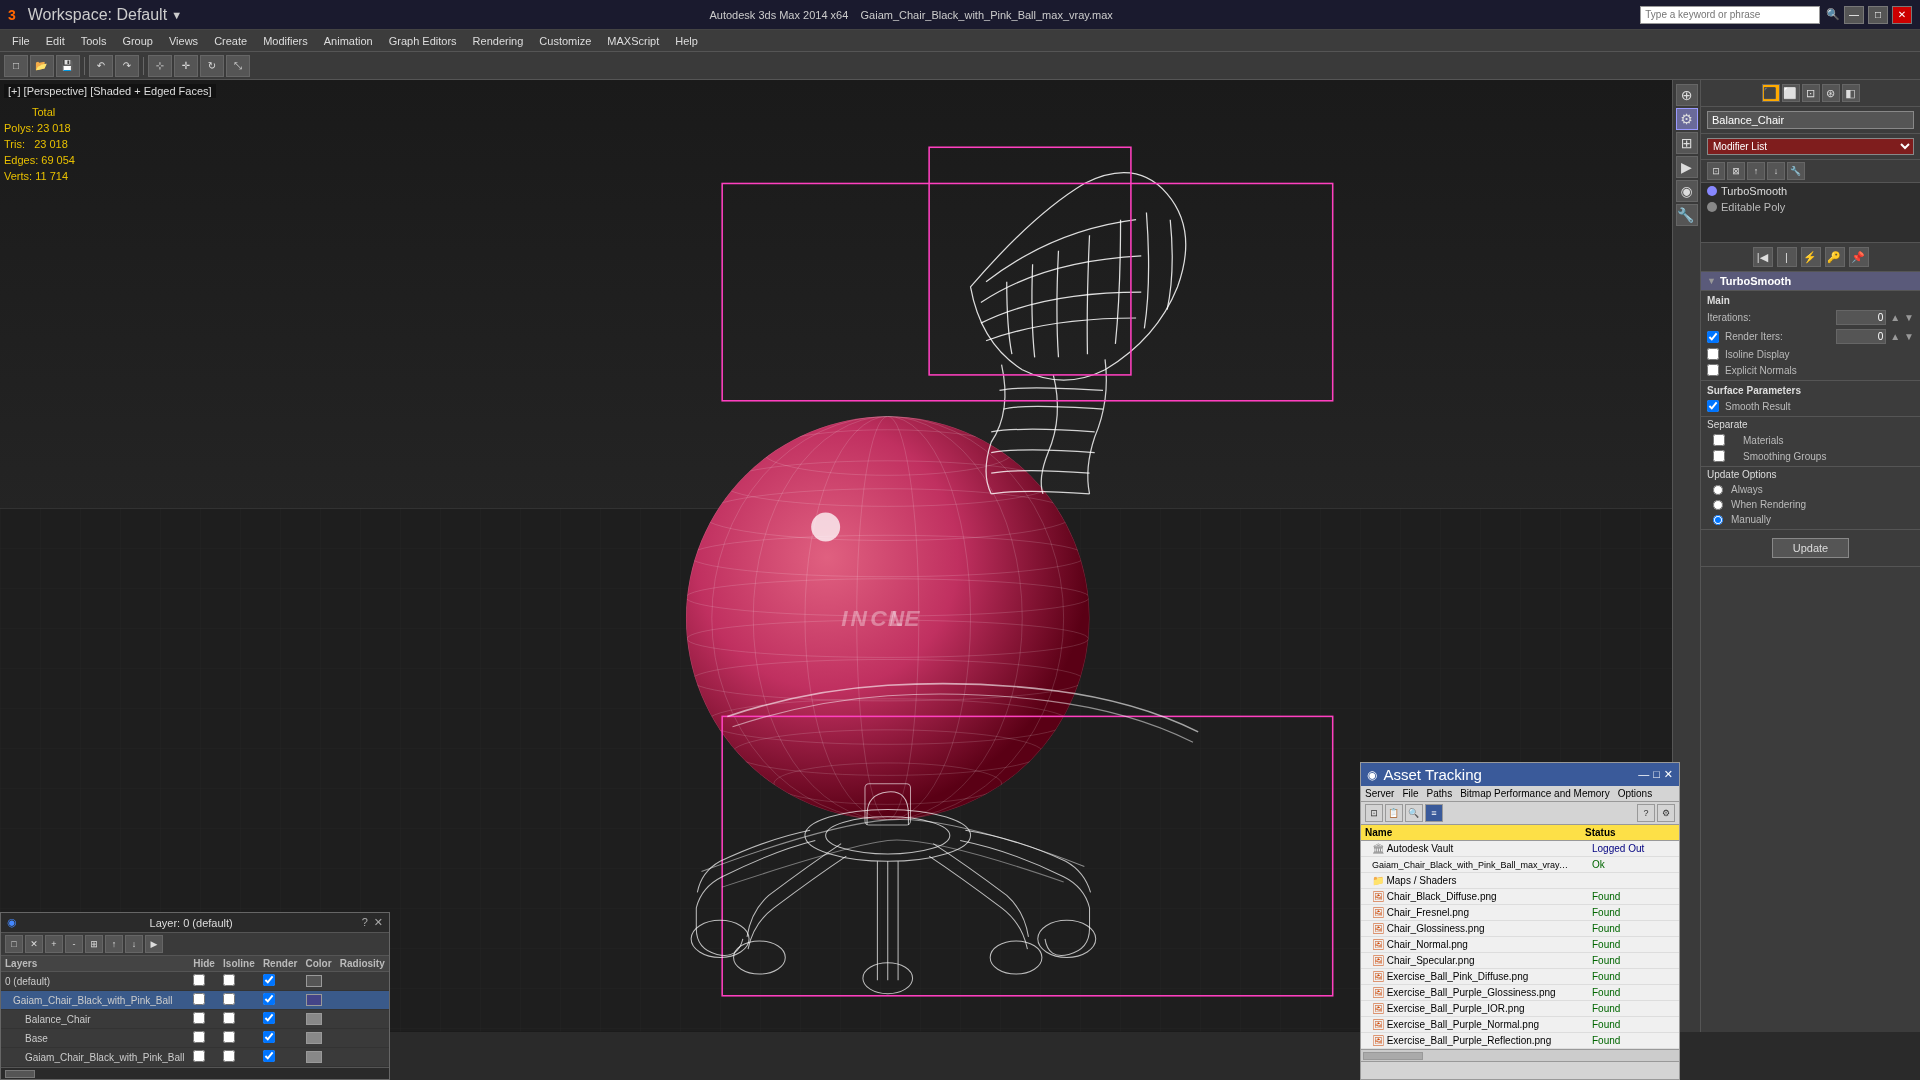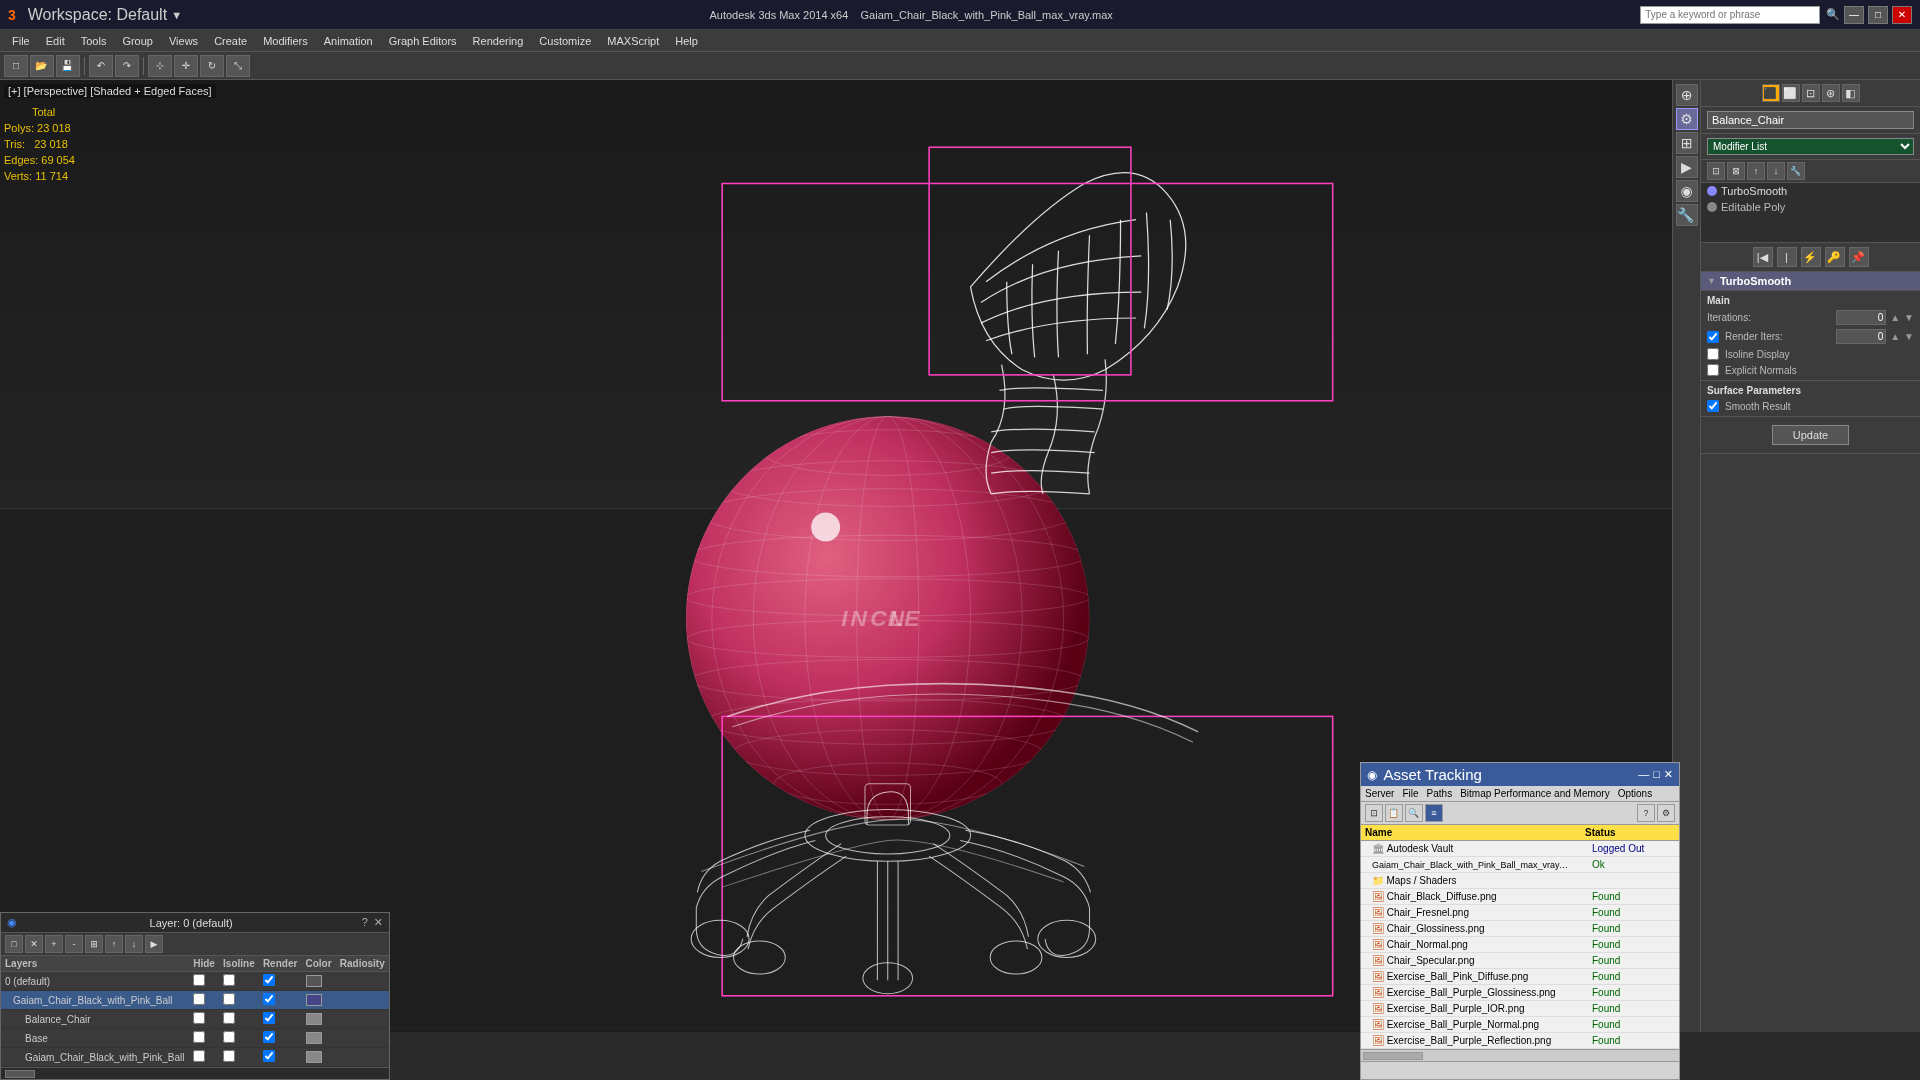--- a/index.html
+++ b/index.html
@@ -368,21 +368,21 @@
       <div class="icon-btn" style="width:18px; height:18px;">⊡</div>
       <div class="icon-btn" style="width:18px; height:18px;">⊛</div>
       <div class="icon-btn" style="width:18px; height:18px;">◧</div>
     </div>
 
     <div style="padding:4px 6px; border-bottom:1px solid #555;">
       <input type="text" class="obj-name-input" style="width: 100%; background: rgb(85, 85, 85); border: 1px solid rgb(136, 136, 136); color: rgb(255, 255, 255); font-size: 11px; padding: 2px 4px;" value="Balance_Chair">
     </div>
 
     <div style="padding:4px 6px; border-bottom:1px solid #555; display:flex; align-items:center; gap:4px;">
-      <select class="modifier-dropdown" style="flex:1; background:#14532d; border:1px solid #888; color:#fff; font-size:10px; padding:1px;">
+      <select class="modifier-dropdown" style="flex:1; background:#7f1d1d; border:1px solid #888; color:#fff; font-size:10px; padding:1px;">
         <option>Modifier List</option>
       </select>
     </div>
 
     <div style="display:flex; gap:2px; padding:2px 6px; border-bottom:1px solid #555;">
       <div class="icon-btn" style="width:18px; height:18px; font-size:9px;">⊡</div>
       <div class="icon-btn" style="width:18px; height:18px; font-size:9px;">⊠</div>
       <div class="icon-btn" style="width:18px; height:18px; font-size:9px;">↑</div>
       <div class="icon-btn" style="width:18px; height:18px; font-size:9px;">↓</div>
       <div class="icon-btn" style="width:18px; height:18px; font-size:9px;">🔧</div>
@@ -442,21 +442,47 @@
     </div>
 
     <div style="padding:2px 0; border-bottom:1px solid #555;">
       <div style="padding:2px 6px; color:#ddd; font-size:10px; font-weight:bold;">Surface Parameters</div>
       <div class="props-row">
         <input type="checkbox" class="props-checkbox" checked="" style="margin-right: 2px;">
         <span class="props-label">Smooth Result</span>
       </div>
     </div>
 
-
+    <div style="padding:2px 6px; border-bottom:1px solid #555;">
+      <div style="color:#ddd; font-size:10px; margin-bottom:2px;">Separate</div>
+      <div class="props-row">
+        <input type="checkbox" class="props-checkbox" style="margin-right: 14px;">
+        <span class="props-label">Materials</span>
+      </div>
+      <div class="props-row">
+        <input type="checkbox" class="props-checkbox" style="margin-right: 14px;">
+        <span class="props-label">Smoothing Groups</span>
+      </div>
+    </div>
+
+    <div style="padding:2px 6px; border-bottom:1px solid #555;">
+      <div style="color:#ddd; font-size:10px; margin-bottom:2px;">Update Options</div>
+      <div class="props-row">
+        <input type="radio" name="update" class="props-radio" style="margin-right: 4px;">
+        <span class="props-label">Always</span>
+      </div>
+      <div class="props-row">
+        <input type="radio" name="update" class="props-radio" style="margin-right: 4px;">
+        <span class="props-label">When Rendering</span>
+      </div>
+      <div class="props-row">
+        <input type="radio" name="update" class="props-radio" checked="" style="margin-right: 4px;">
+        <span class="props-label">Manually</span>
+      </div>
+    </div>
 
     <div style="padding:4px; text-align:center; border-bottom:1px solid #555;">
       <button class="update-btn">Update</button>
     </div>
 
   </div>
 </div>
 
 <div id="bottom-panel">
   <div class="bottom-panel-header">

